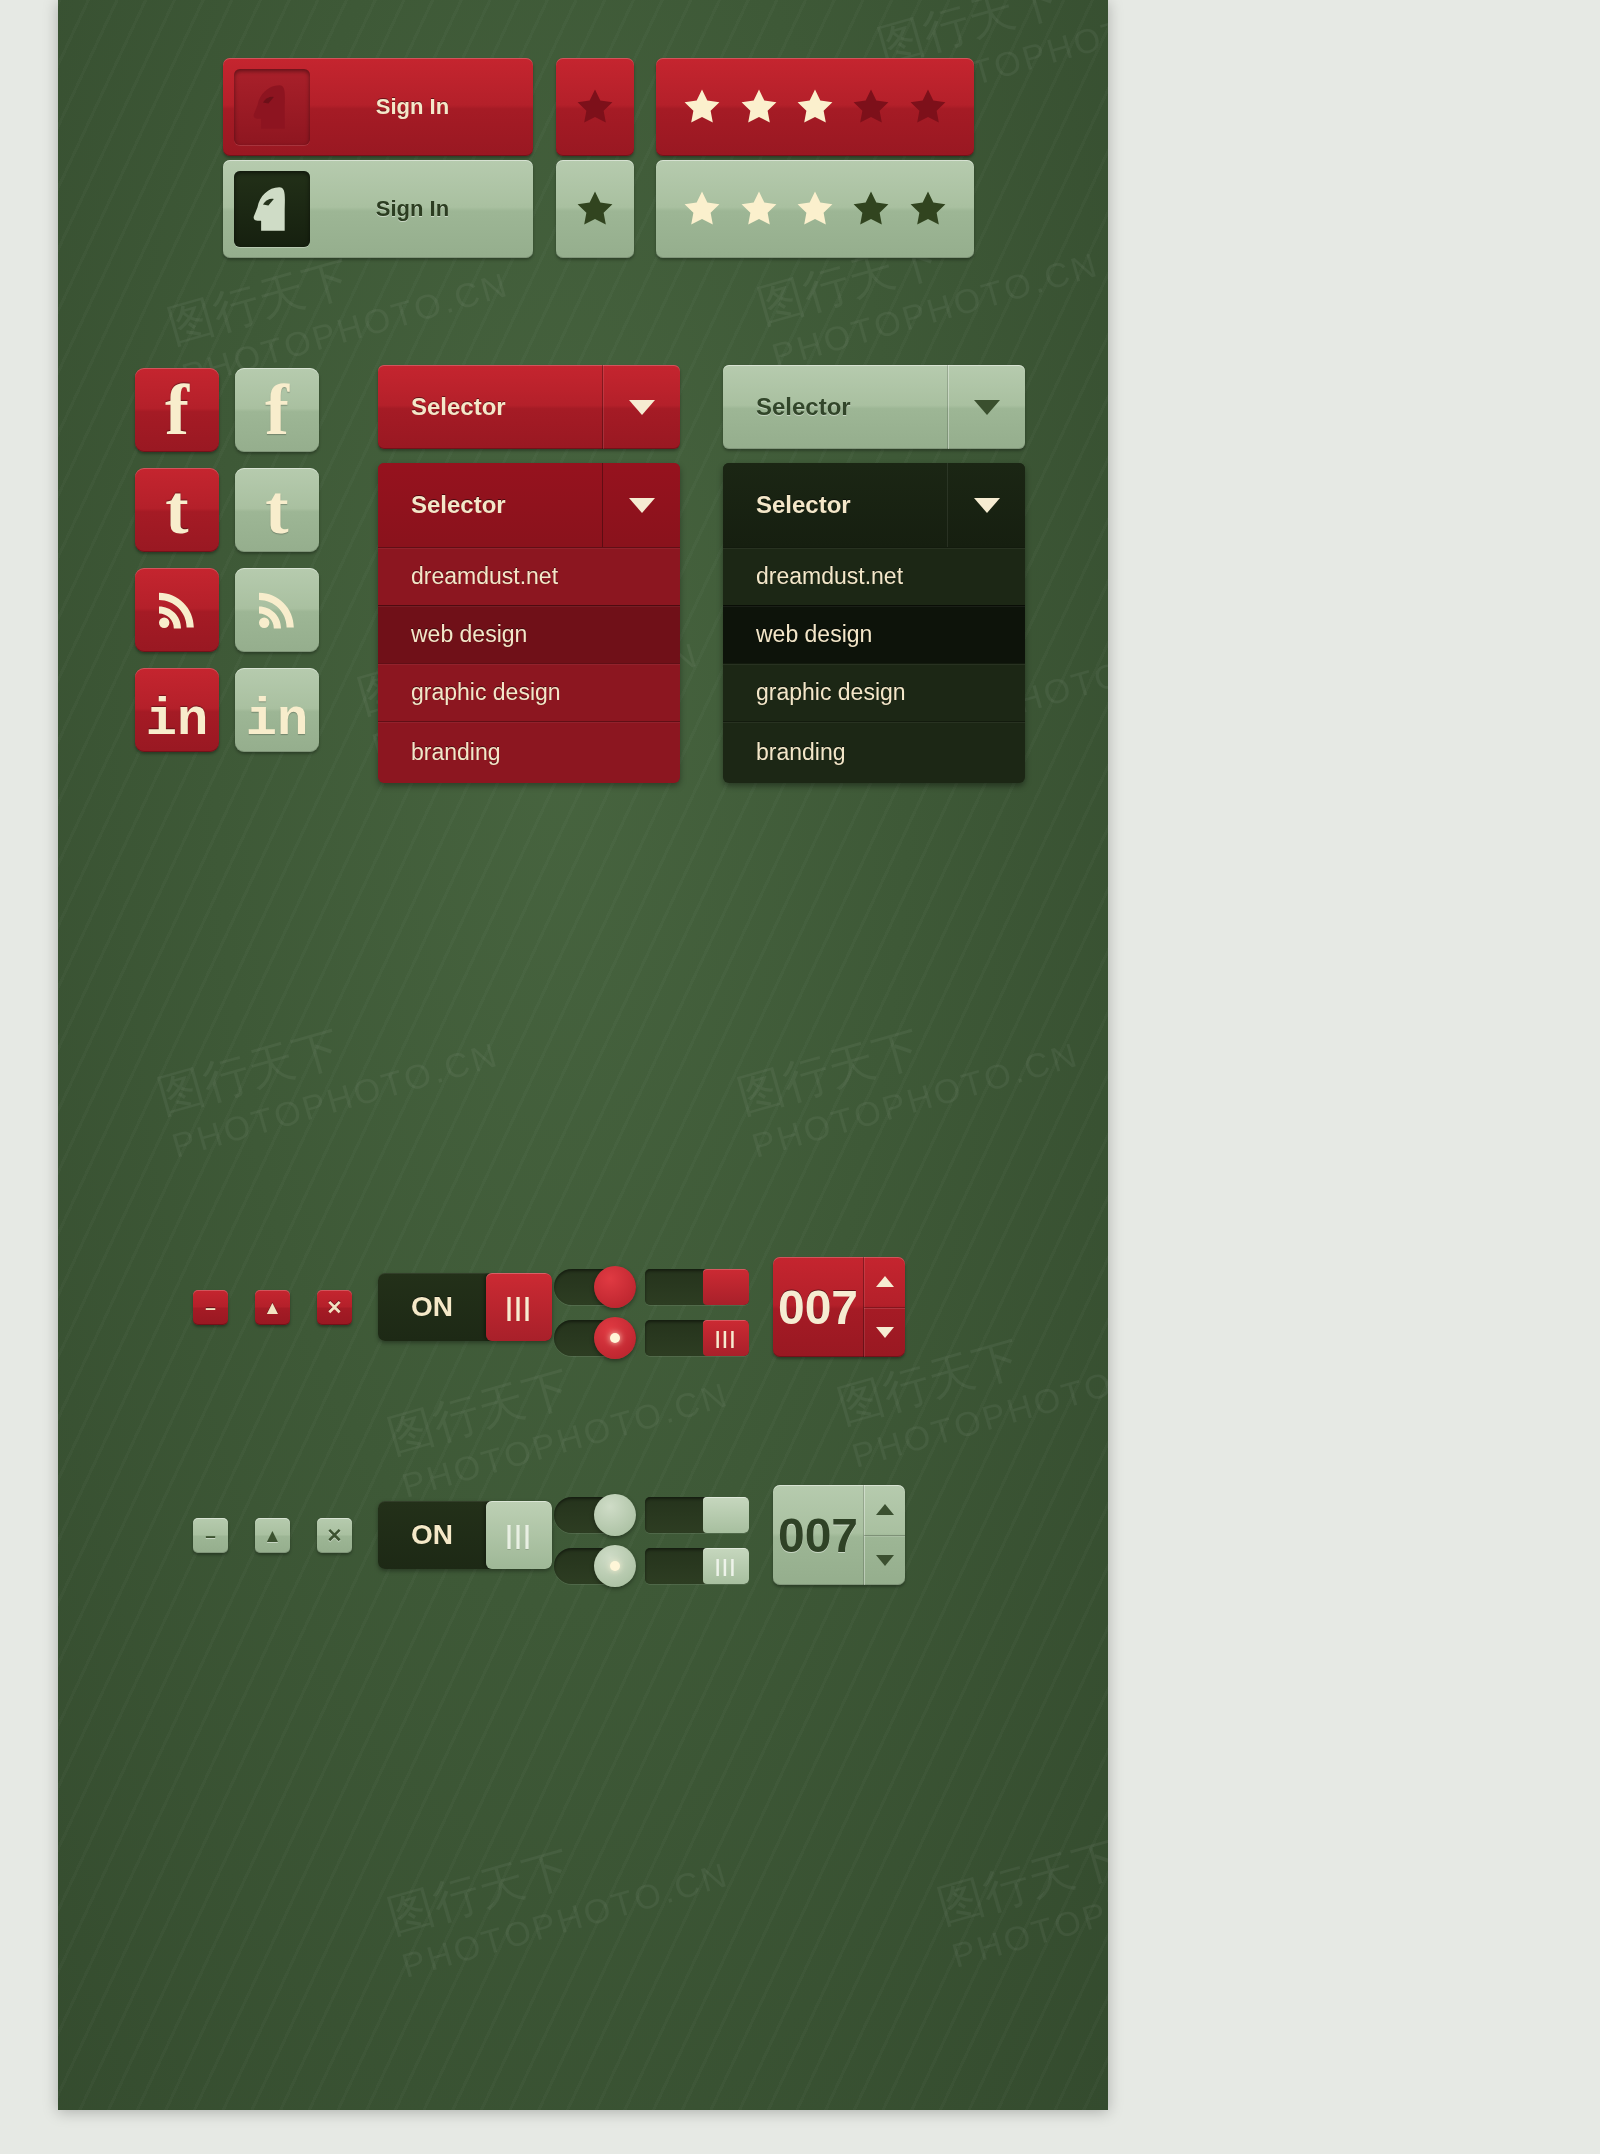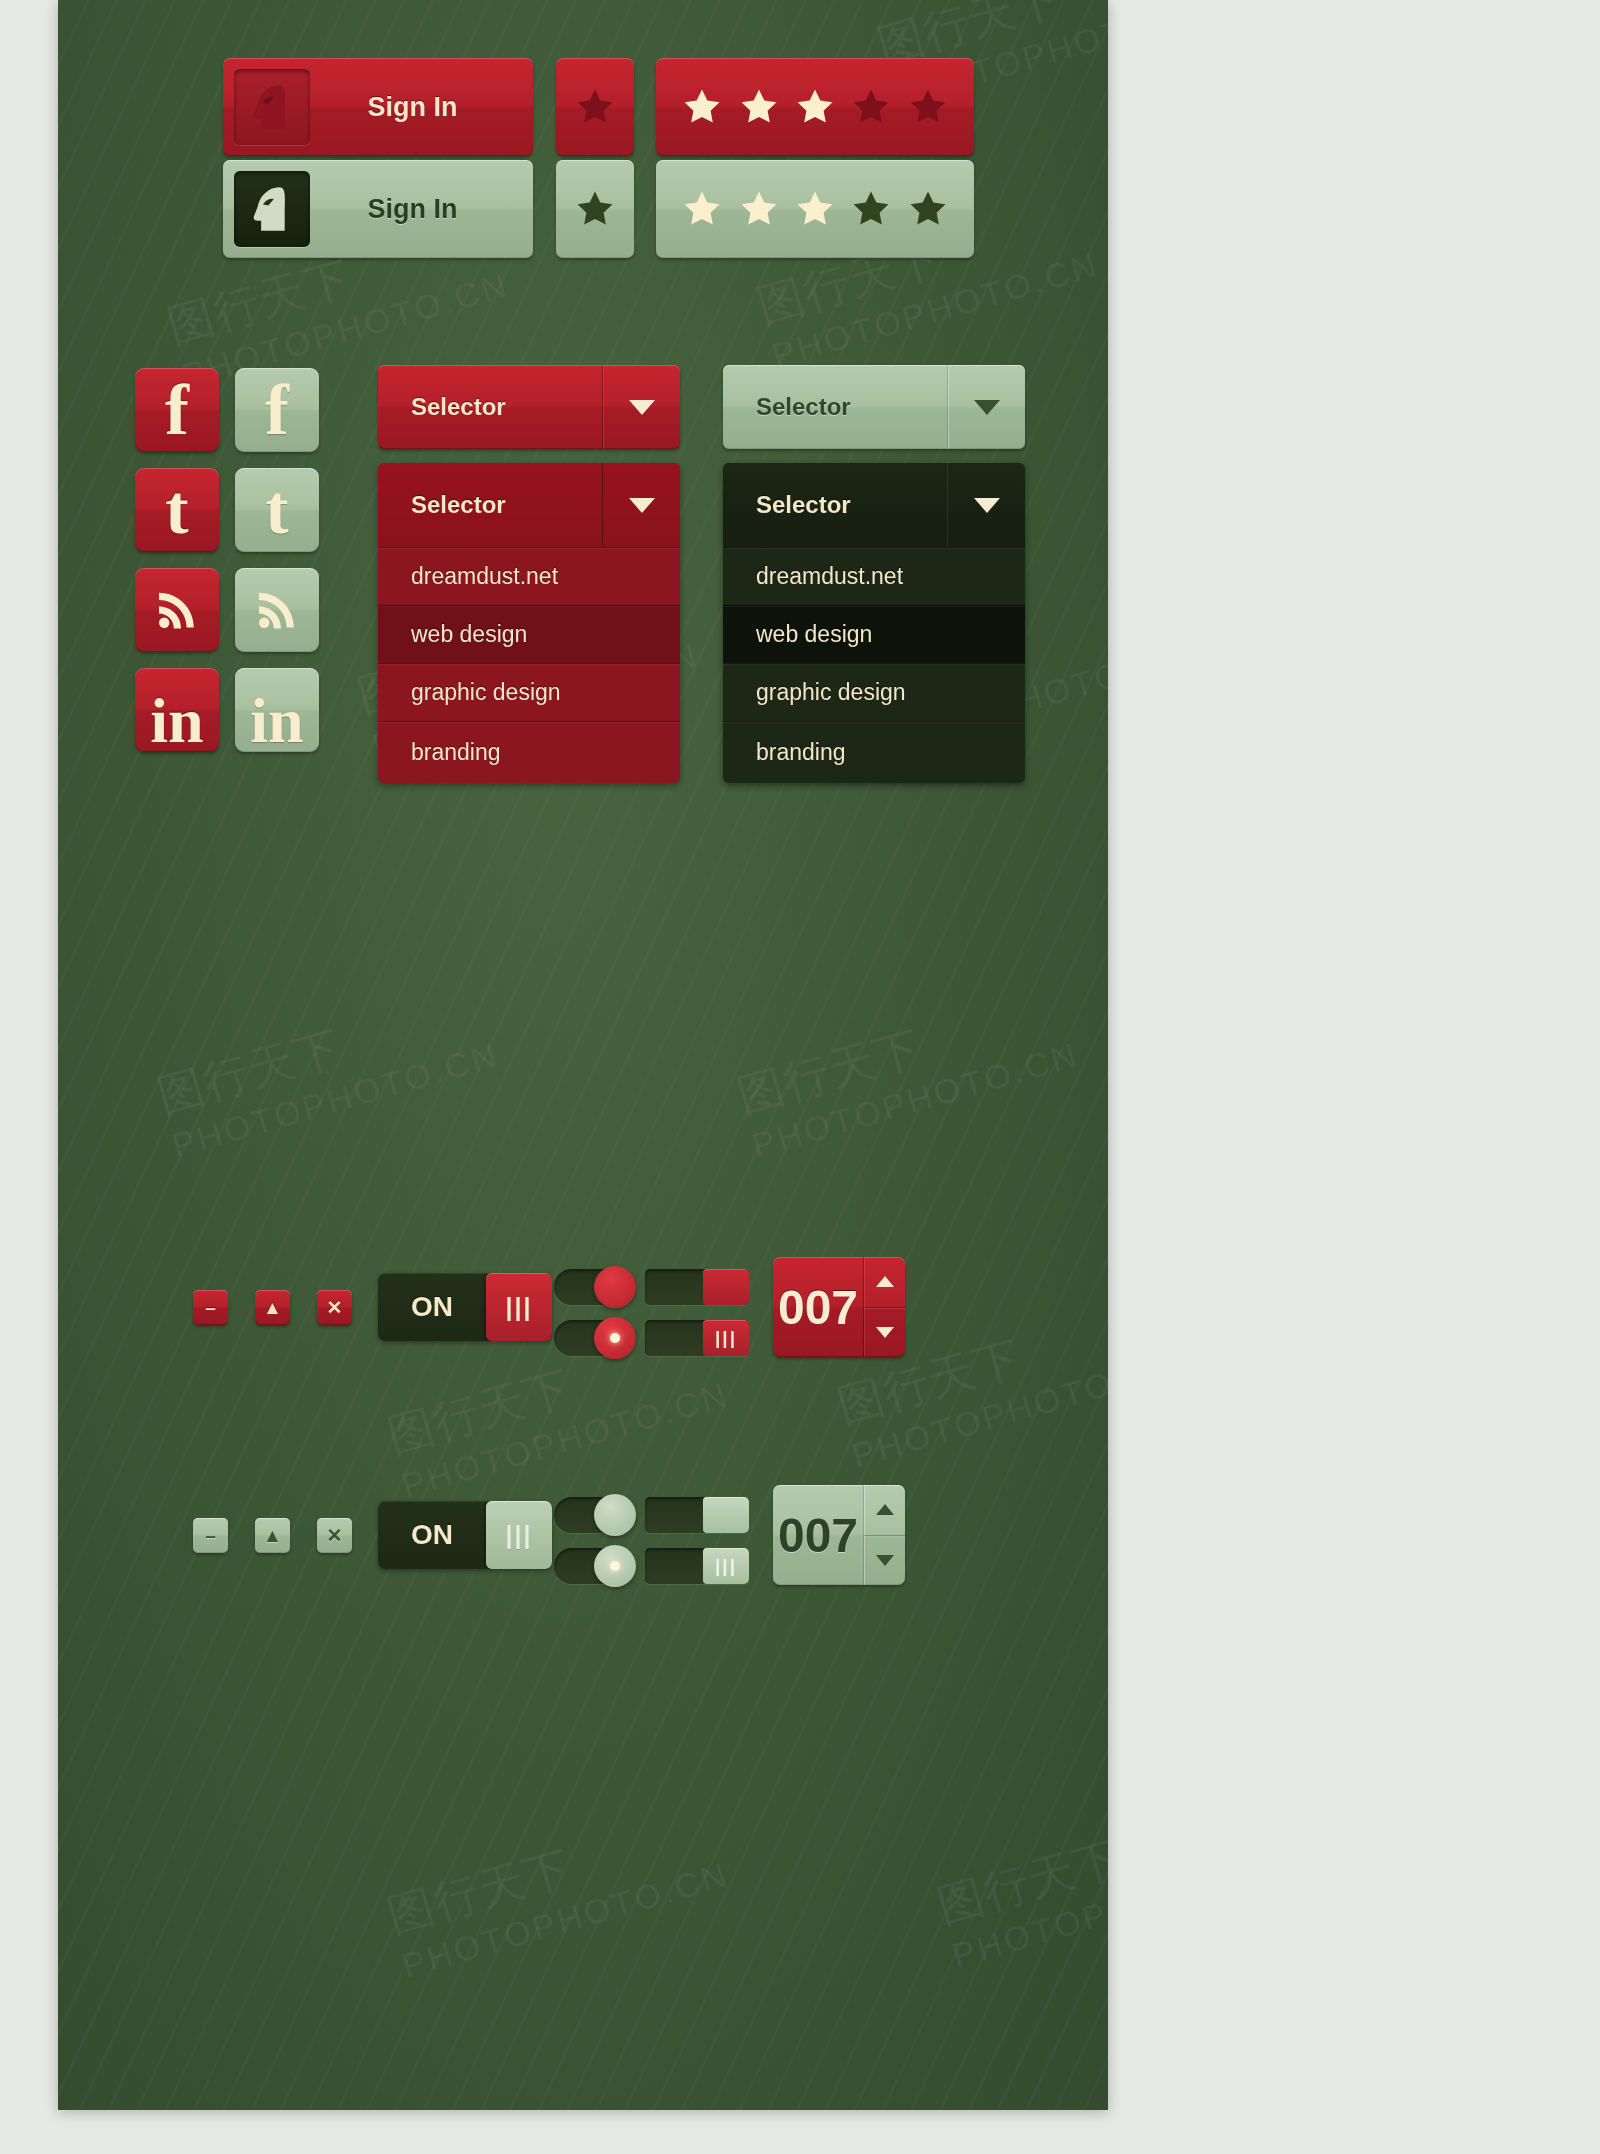--- a/index.html
+++ b/index.html
@@ -79,21 +79,21 @@
     background: linear-gradient(to bottom,#a9202a,#8e1620);
     box-shadow: inset 0 2px 4px rgba(0,0,0,0.45), 0 1px 0 rgba(255,255,255,0.12);
   }
   .signin.green .avatar {
     background: linear-gradient(to bottom,#223018,#16200f);
     box-shadow: inset 0 2px 4px rgba(0,0,0,0.55), 0 1px 0 rgba(255,255,255,0.30);
   }
   .signin .label {
     flex: 1;
     text-align: center;
-    font-size: 27px;
+    font-size: 22px;
     font-weight: bold;
     padding-right: 18px;
   }
   .signin.red .label { color:#f4e7c9; text-shadow: 0 -1px 0 rgba(0,0,0,0.45); }
   .signin.green .label { color:#2c3d21; text-shadow: 0 1px 0 rgba(255,255,255,0.45); }
 
   .sqbtn {
     position: absolute;
     width: 78px; height: 98px;
     border-radius: 7px;
@@ -114,21 +114,21 @@
     border-radius: 9px;
     display:flex; align-items:center; justify-content:center;
     font-weight: bold;
     overflow: hidden;
   }
   .social .glyph { line-height: 1; }
   .social.red .glyph { color:#f8edcc; text-shadow: 0 -1px 1px rgba(0,0,0,0.40); }
   .social.green .glyph { color:#f8edcc; text-shadow: 0 1px 1px rgba(0,0,0,0.25); }
   .fb-g { font-family:"Liberation Serif", serif; font-size:72px; font-weight:bold; }
   .tw-g { font-family:"Liberation Serif", serif; font-size:70px; font-weight:bold; }
-  .li-g { font-family:Liberation Serif, serif; font-size:64px; font-weight:bold;margin-top:21px; }
+  .li-g { font-family:Liberation Mono, monospace; font-size:52px; font-weight:bold;margin-top:21px; }
 
   
   .selector {
     position:absolute;
     width: 302px; height: 84px;
     border-radius: 6px;
     display:flex; align-items:stretch;
   }
   .selector .stext {
     flex:1; display:flex; align-items:center; padding-left:33px;

